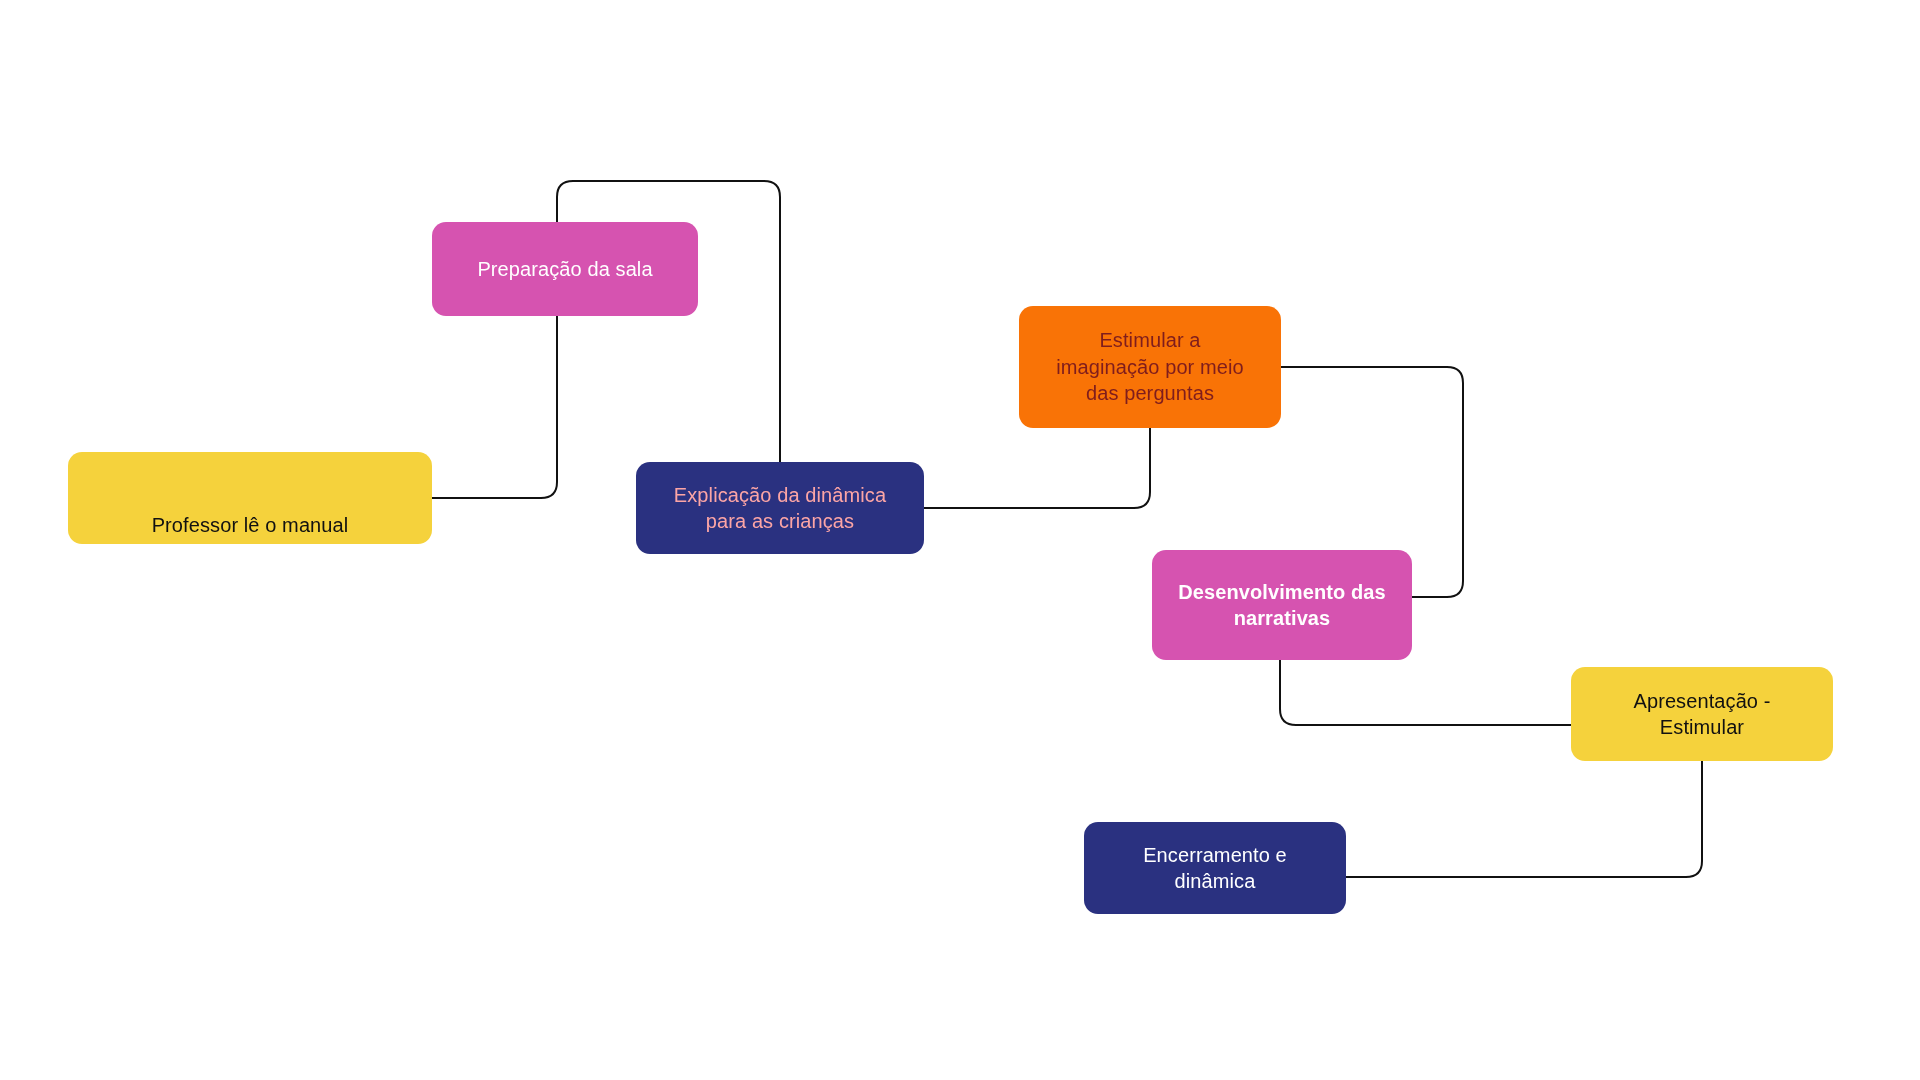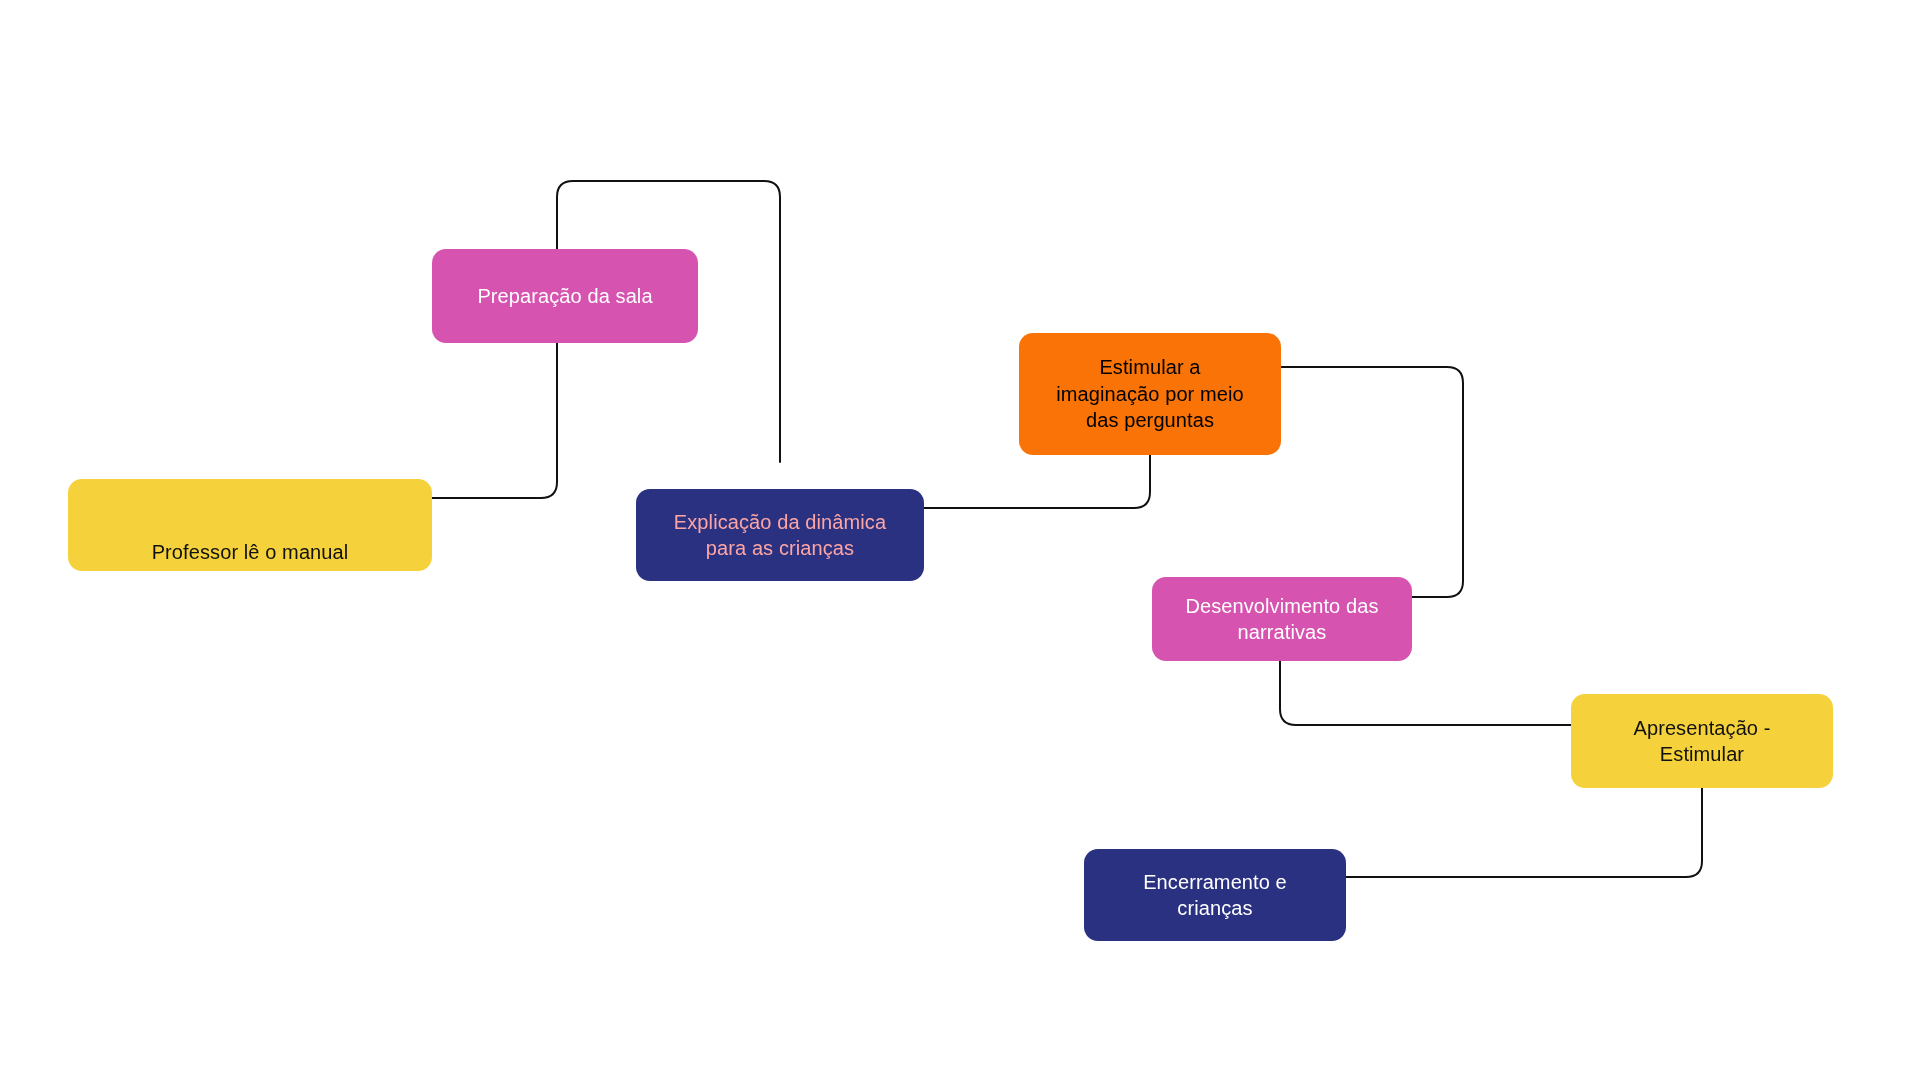--- a/index.html
+++ b/index.html
@@ -37,21 +37,20 @@
     border-radius: 14px;
     display: flex;
     align-items: center;
     justify-content: center;
     text-align: center;
     padding: 6px 14px;
     font-size: 20px;
     line-height: 1.32;
     font-weight: 400;
     letter-spacing: 0.1px;
-    margin-top: 27px;
     -webkit-font-smoothing: antialiased;
   }
   .node .label {
     display: block;
     white-space: pre-line;
   }
 </style>
 </head>
 <body>
 
@@ -71,32 +70,32 @@
       <div class="node" style="left: 68px; top: 452px; width: 364px; height: 92px; background: rgb(245, 210, 60); color: rgb(17, 17, 17); border-radius: 14px; align-items: flex-end;">
         <span class="label">Professor lê o manual</span>
       </div>
       <div class="node" style="left: 432px; top: 222px; width: 266px; height: 94px; background: rgb(214, 83, 176); color: rgb(255, 255, 255); border-radius: 14px;">
         <span class="label">Preparação da sala</span>
       </div>
       <div class="node" style="left: 636px; top: 462px; width: 288px; height: 92px; background: rgb(42, 49, 128); color: #fca5a5; border-radius: 14px;">
         <span class="label">Explicação da dinâmica
 para as crianças</span>
       </div>
-      <div class="node" style="left: 1019px; top: 306px; width: 262px; height: 122px; background: rgb(249, 115, 6); color: #000000; border-radius: 14px;">
+      <div class="node" style="left: 1019px; top: 306px; width: 262px; height: 122px; background: rgb(249, 115, 6); color: #7f1d1d; border-radius: 14px;">
         <span class="label">Estimular a
 imaginação por meio
 das perguntas</span>
       </div>
-      <div class="node" style="left: 1152px; top: 550px; width: 260px; height: 84px; background: rgb(214, 83, 176); color: rgb(255, 255, 255); border-radius: 14px;">
+      <div class="node" style="left: 1152px; top: 550px; width: 260px; height: 110px; background: rgb(214, 83, 176); color: rgb(255, 255, 255); border-radius: 14px; font-weight: bold;">
         <span class="label">Desenvolvimento das
 narrativas</span>
       </div>
       <div class="node" style="left: 1571px; top: 667px; width: 262px; height: 94px; background: rgb(245, 210, 60); color: rgb(17, 17, 17); border-radius: 14px;">
         <span class="label">Apresentação -
 Estimular</span>
       </div>
       <div class="node" style="left: 1084px; top: 822px; width: 262px; height: 92px; background: rgb(42, 49, 128); color: rgb(255, 255, 255); border-radius: 14px;">
         <span class="label">Encerramento e
-crianças</span>
+dinâmica</span>
       </div>
     </div>
 
 </div>
 
 </body></html>

